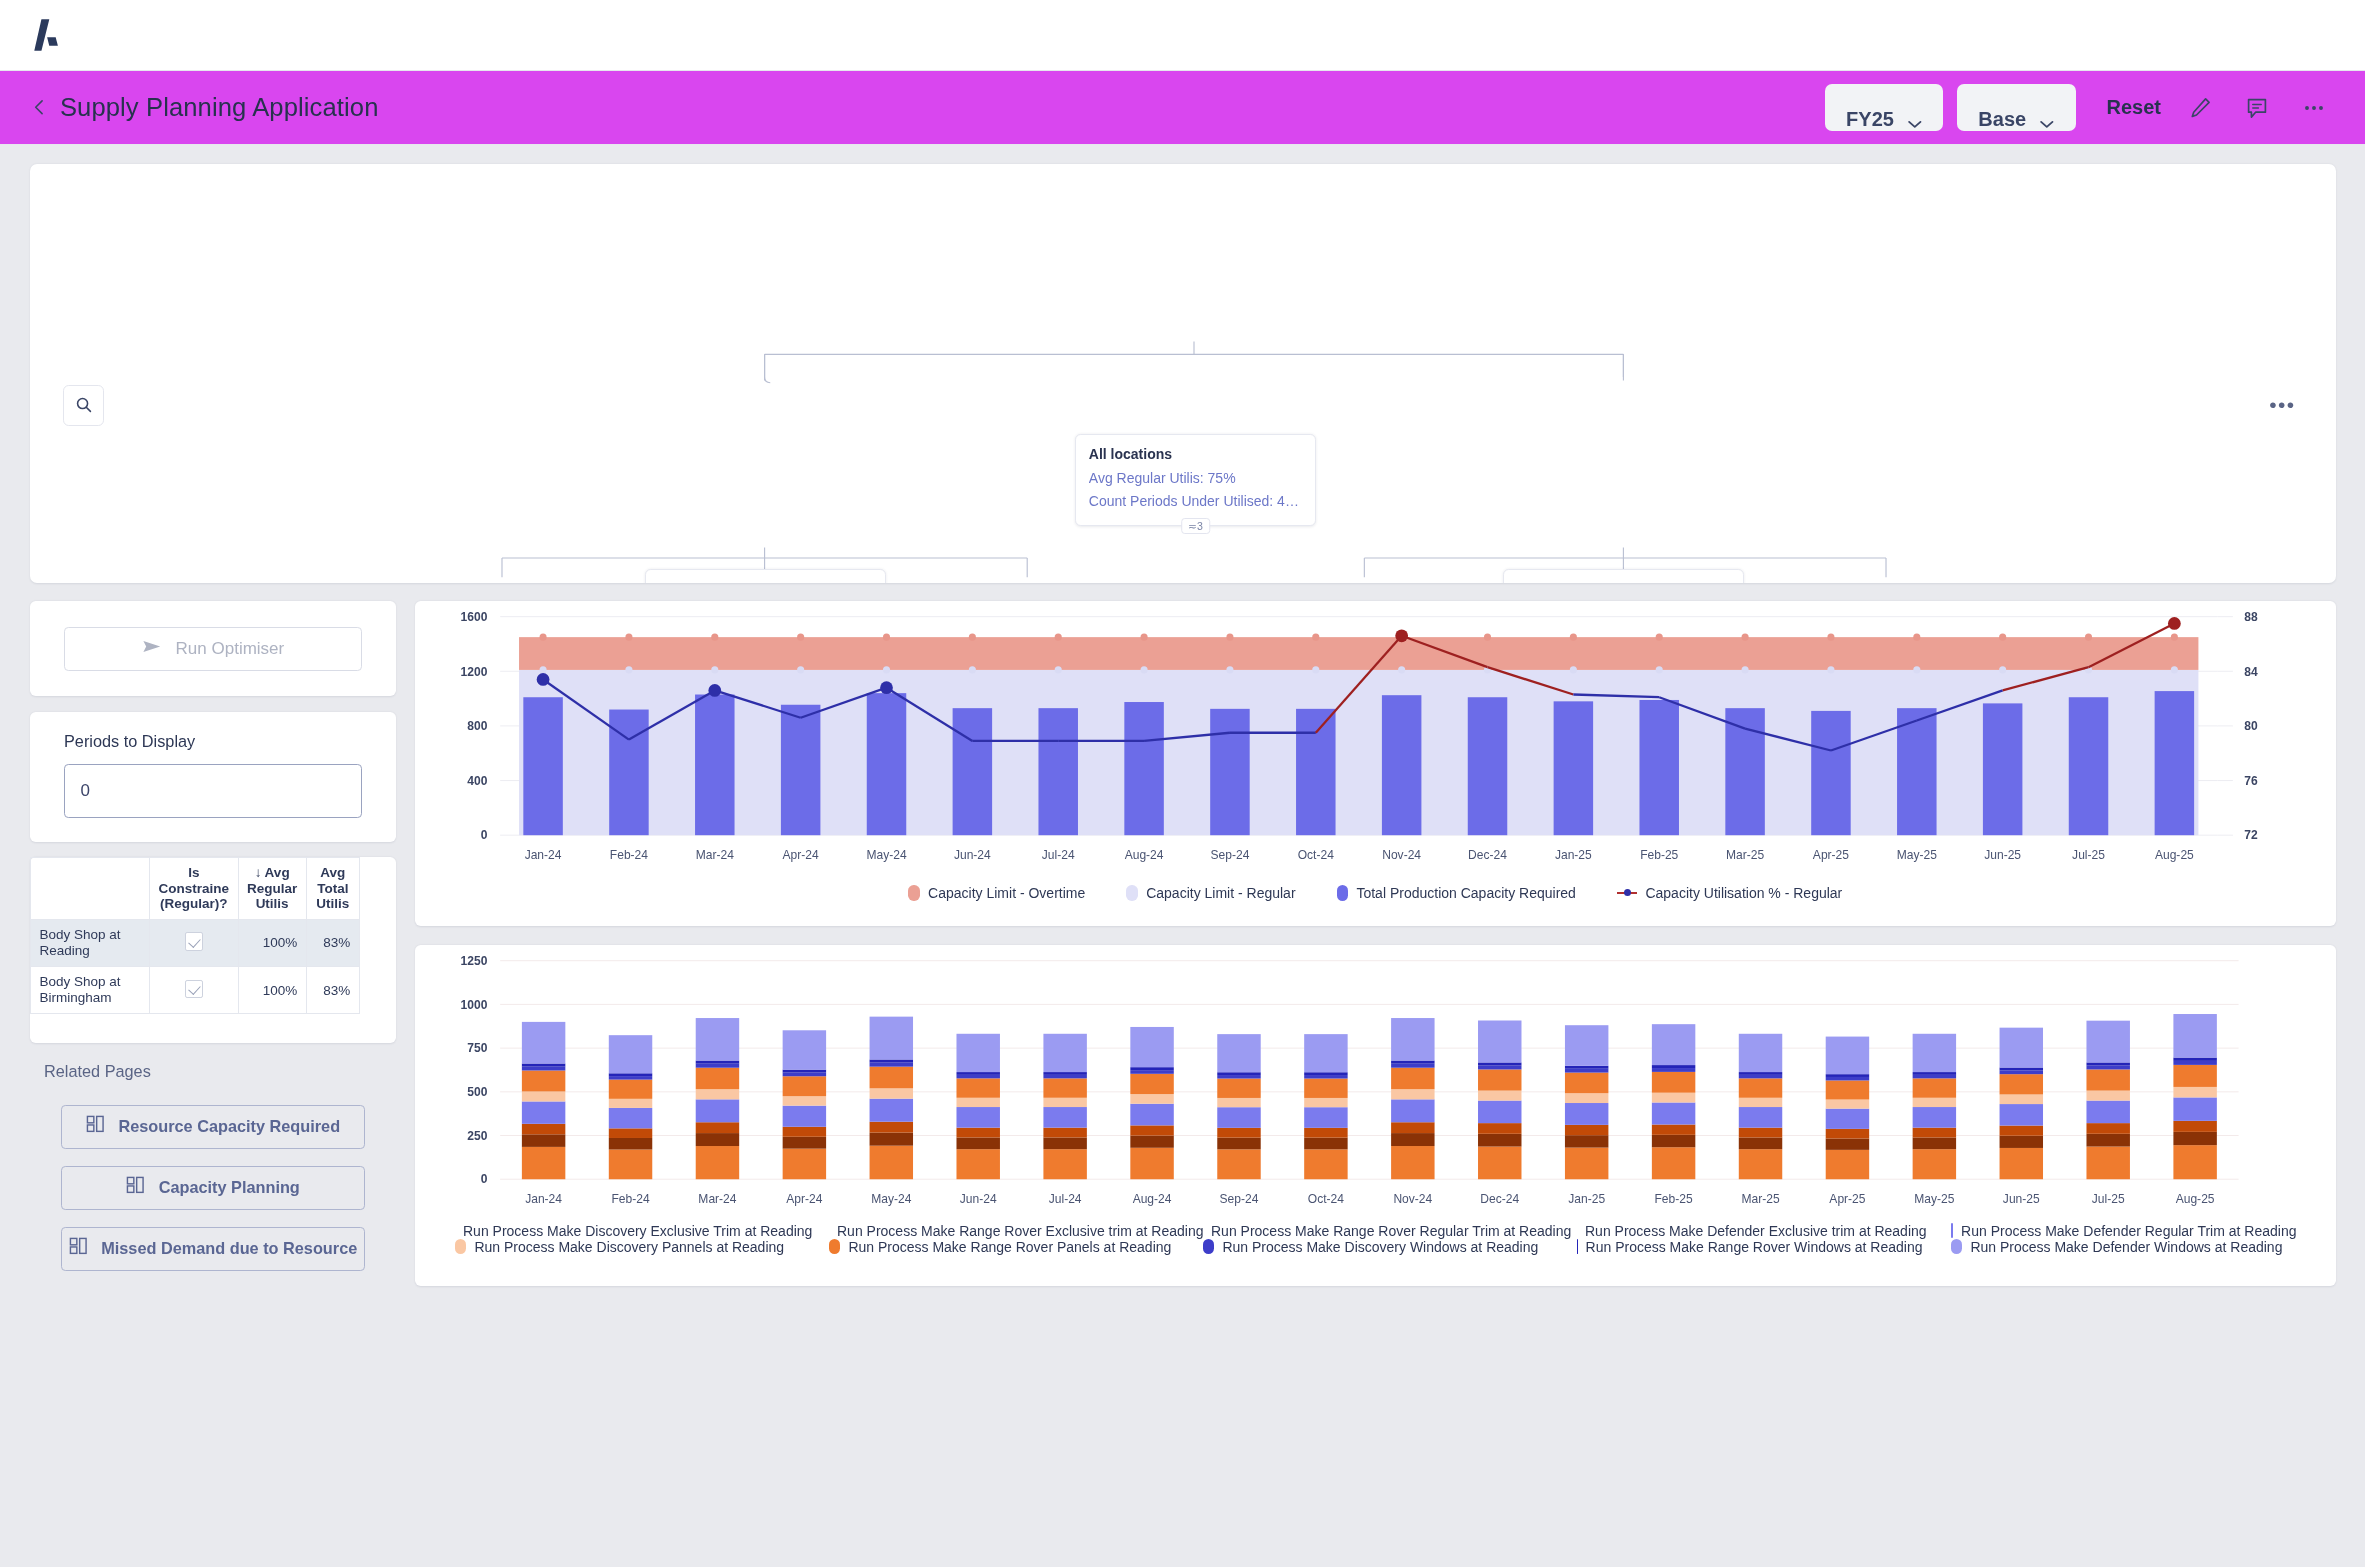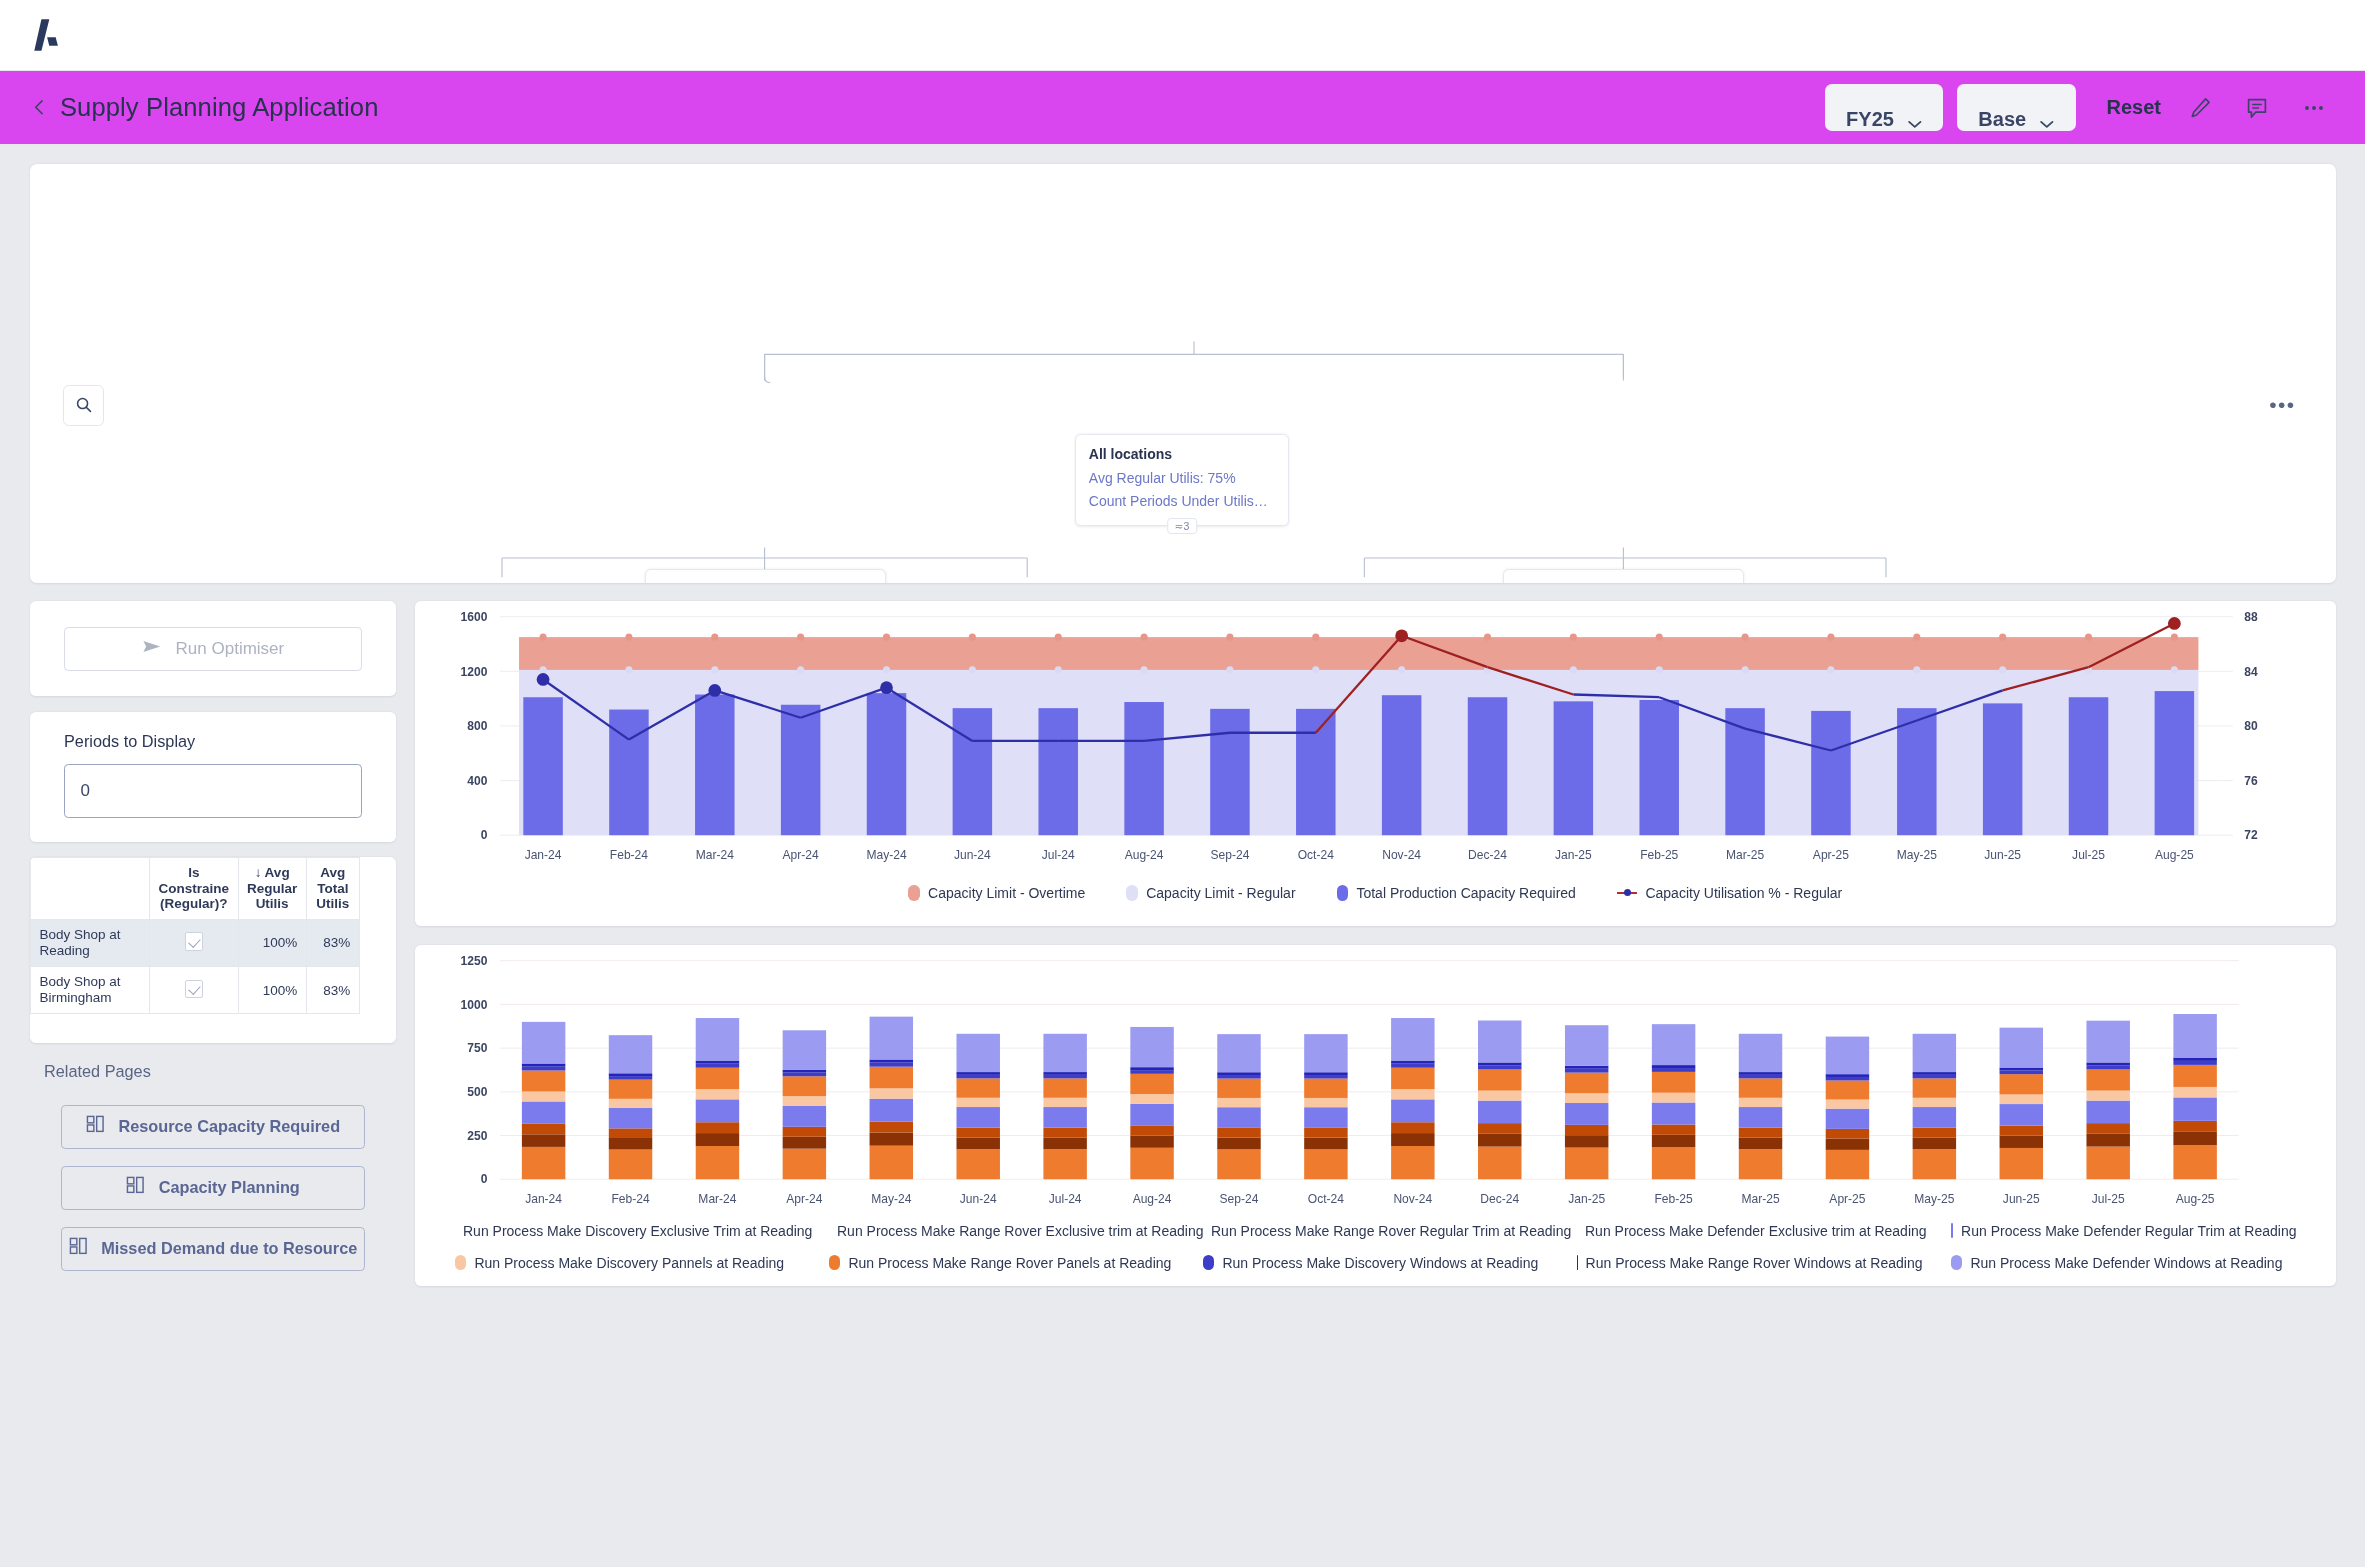--- a/index.html
+++ b/index.html
@@ -239,21 +239,21 @@
           <path d="M1405 555 L1405 582"></path>
 
           <path d="M2245 540 L2245 555"></path>
           <path d="M1880 555 L2615 555"></path>
           <path d="M1880 555 L1880 582"></path>
           <path d="M2245 555 L2245 582"></path>
           <path d="M2615 555 L2615 582"></path>
         </g>
       </svg>
 
-      <div class="node" style="left:1045px; top:270px; width:214px;">
+      <div class="node" style="left:1045px; top:270px; width:241px;">
         <div class="n-title">All locations</div>
         <div class="n-metric">Avg Regular Utilis: 75%</div>
         <div class="n-metric">Count Periods Under Utilised: 4,327</div>
         <div class="collapse-badge">≂3</div>
       </div>
 
       <div class="node" style="left:615px; top:405px; width:241px;">
         <div class="n-title">Reading</div>
 
       </div>
@@ -705,21 +705,21 @@
               <text x="1528.75" y="364" text-anchor="middle" class="tick-label">Dec-24</text>
               <text x="1651.25" y="364" text-anchor="middle" class="tick-label">Jan-25</text>
               <text x="1773.75" y="364" text-anchor="middle" class="tick-label">Feb-25</text>
               <text x="1896.25" y="364" text-anchor="middle" class="tick-label">Mar-25</text>
               <text x="2018.75" y="364" text-anchor="middle" class="tick-label">Apr-25</text>
               <text x="2141.25" y="364" text-anchor="middle" class="tick-label">May-25</text>
               <text x="2263.75" y="364" text-anchor="middle" class="tick-label">Jun-25</text>
               <text x="2386.25" y="364" text-anchor="middle" class="tick-label">Jul-25</text>
               <text x="2508.75" y="364" text-anchor="middle" class="tick-label">Aug-25</text>
             </svg>
-          <div class="legend" style="top: 278px; gap: 16px 28px; justify-content:flex-start; padding-left: 40px;" id="legend2">
+          <div class="legend" style="top: 278px; gap: 0 28px; justify-content:flex-start; padding-left: 40px;" id="legend2">
               <div class="li" style="width: 346px;">
                 <span class="dot" style="background: rgb(239, 123, 46);"></span>
                 <span>Run Process Make Discovery Exclusive Trim at Reading</span>
               </div>
               <div class="li" style="width: 346px;">
                 <span class="dot" style="background: rgb(138, 50, 6);"></span>
                 <span>Run Process Make Range Rover Exclusive trim at Reading</span>
               </div>
               <div class="li" style="width: 346px;">
                 <span class="dot" style="background: rgb(194, 74, 7);"></span>

